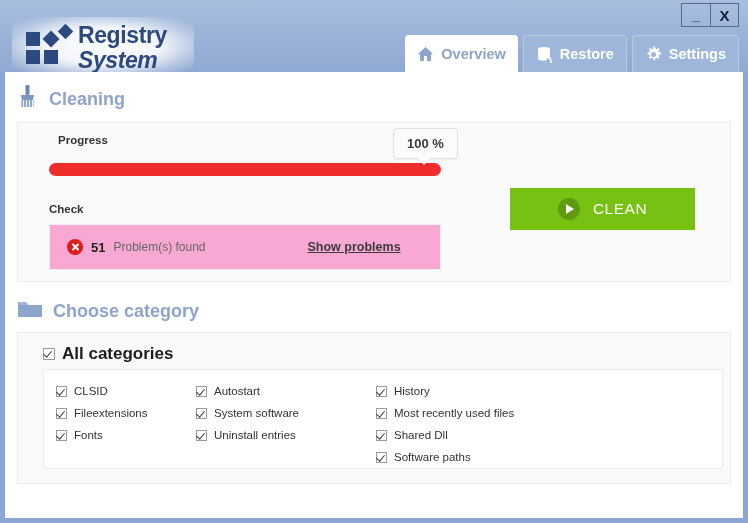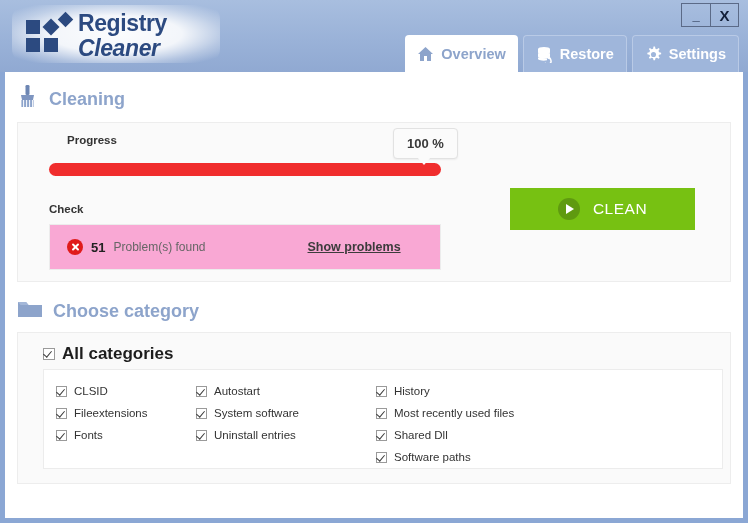--- a/index.html
+++ b/index.html
@@ -23,22 +23,22 @@
   
   .titlebar {
     position: absolute;
     left: -5px; top: 0;
     width: 748px; height: 72px;
     background: linear-gradient(180deg,#a8bedf 0%, #9ab2d8 55%, #90a9d2 100%);
   }
 
   .logo-wrap {
     position: absolute;
-    left: 12px; top: 5px;
-    width: 208px; height: 58px;
+    left: 12px; top: 17px;
+    width: 182px; height: 58px;
     border-radius: 14px;
     background: radial-gradient(ellipse at 50% 50%, rgba(255,255,255,0.97) 0%, rgba(255,255,255,0.88) 45%, rgba(255,255,255,0.30) 72%, rgba(255,255,255,0.0) 90%);
   }
   .logo-marks {
     position: absolute; left: 14px; top: 11px;
     width: 48px; height: 38px;
   }
   .logo-marks i {
     position: absolute;
     background: #2c4a80;
@@ -101,21 +101,21 @@
     background: #fafafa;
     border: 1px solid #ededed;
     position: relative;
   }
   .panel-clean { height: 160px; }
   .panel-cat { height: 152px; }
 
   .lbl-small { font-size: 11.5px; font-weight: bold; color: #333; }
 
   
-  .prog-label { position: absolute; left: 49px; top: 11px; text-align: right; }
+  .prog-label { position: absolute; left: 40px; top: 11px; text-align: right; }
   .progbar-track {
     position: absolute; left: 31px; top: 40px;
     width: 392px; height: 13px;
     background: transparent;
   }
   .progbar-fill {
     width: 100%; height: 13px;
     background: #f02d2d;
     border-radius: 7px;
   }
@@ -238,21 +238,21 @@
     <div class="logo-wrap">
       <div class="logo-marks">
         <i class="sq1"></i>
           <i class="sq2"></i>
           <i class="sq3"></i>
         <i class="dm1"></i>
           <i class="dm2"></i>
       </div>
       <div class="logo-text">
         <span class="l1">Registry</span>
-        <span class="l2">Cleaner</span>
+        <span class="l2">System</span>
       </div>
     </div>
 
     <div class="winbtns">
       <div class="winbtn min">_</div>
       <div class="winbtn">X</div>
     </div>
 
     <div class="tabs">
       <div class="tab active">

